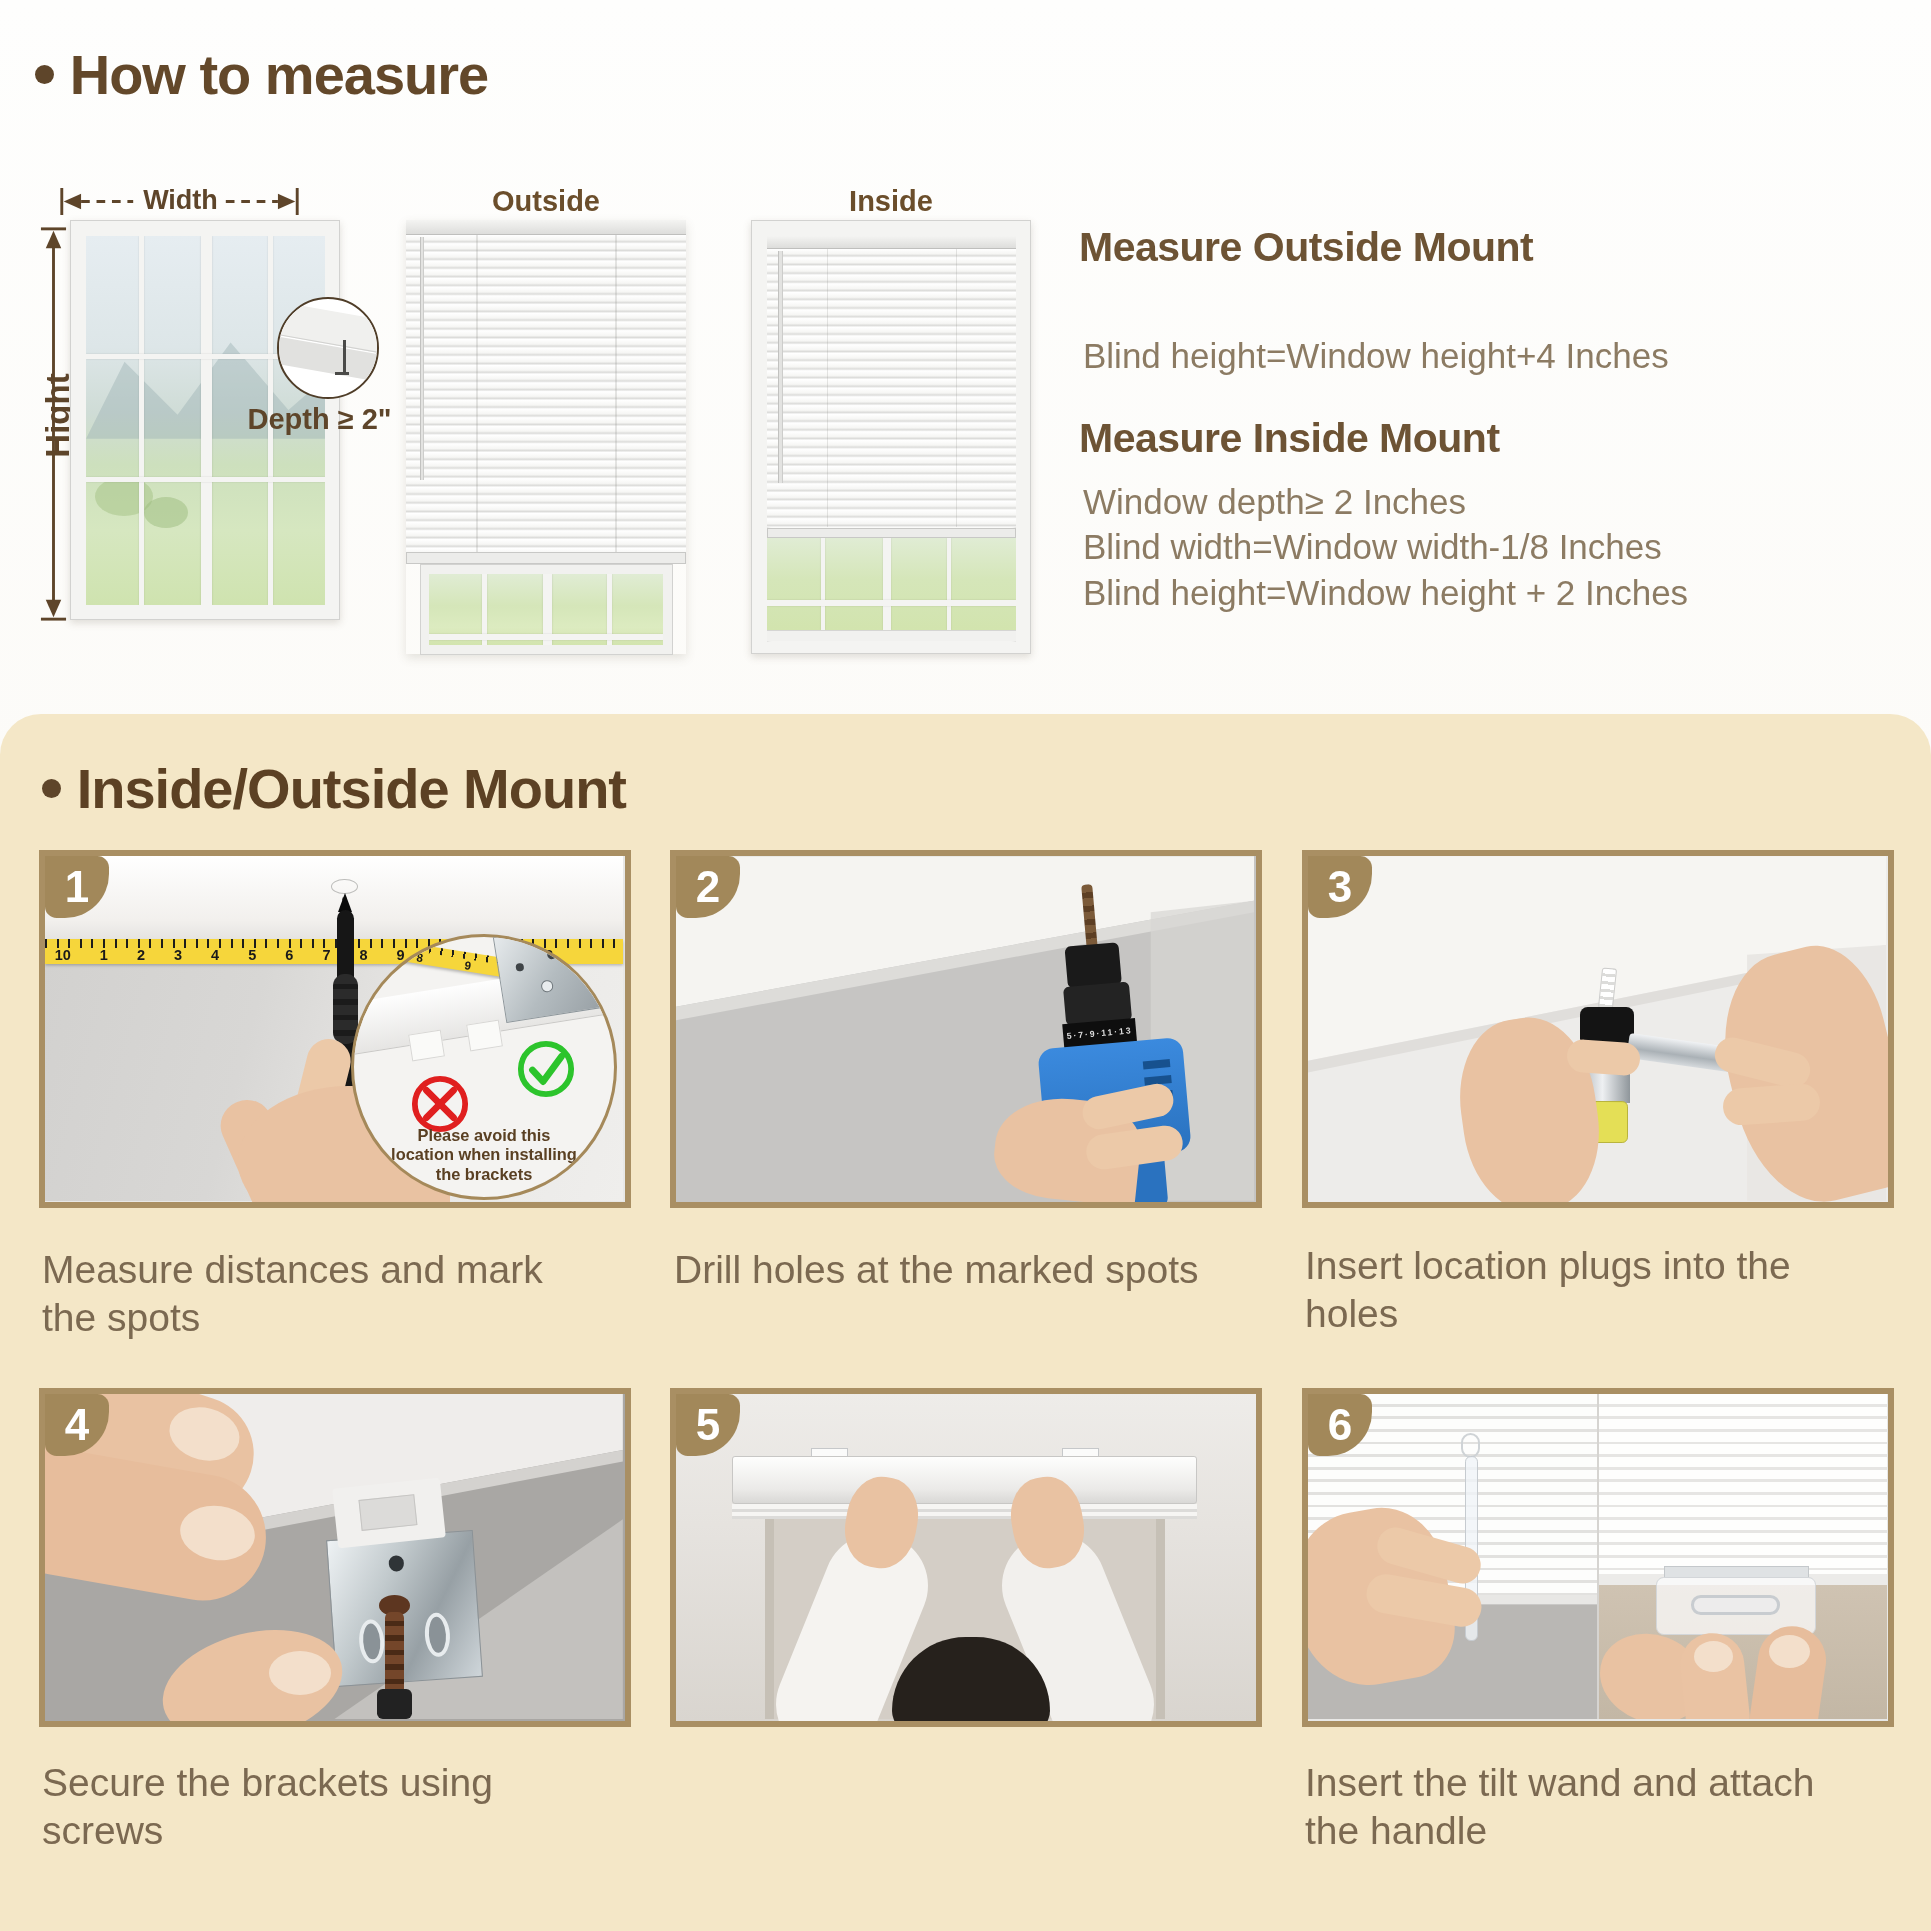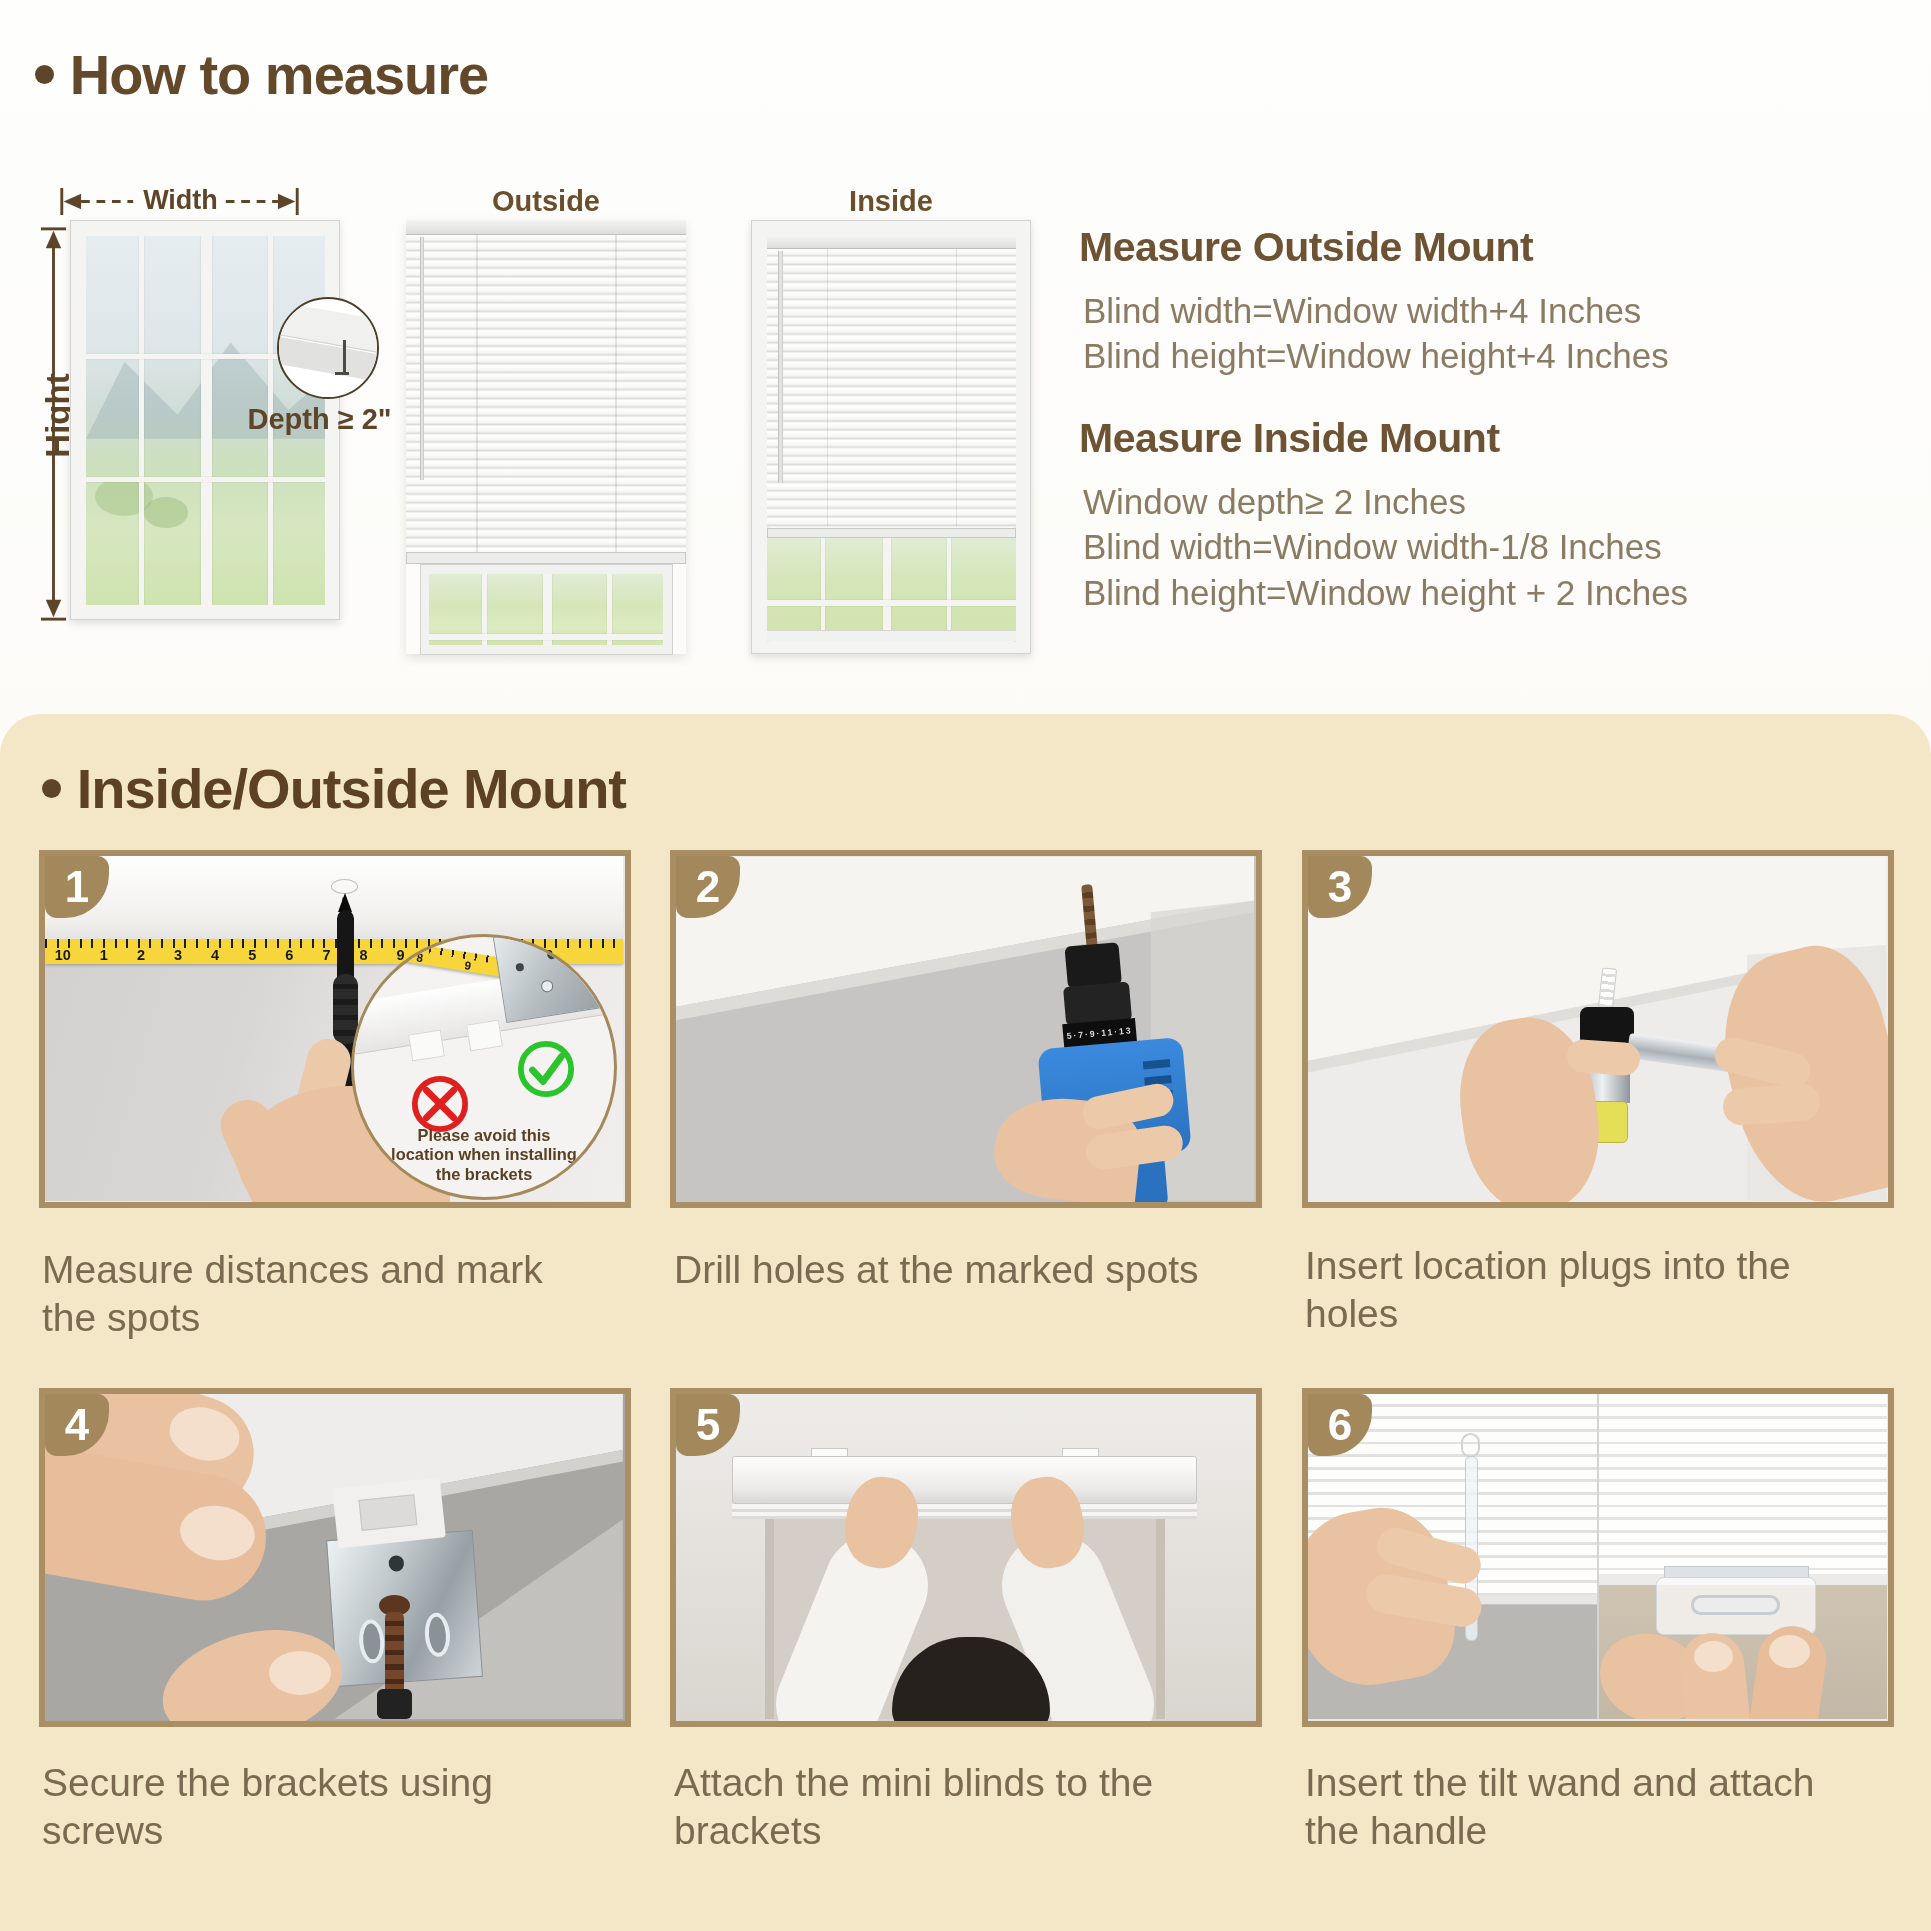--- a/index.html
+++ b/index.html
@@ -147,21 +147,20 @@
           <div class="mullion-v" style="left:114px; width:8.7px;"></div>
           <div class="mullion-v" style="left:53px; width:4.8px;"></div>
           <div class="mullion-v" style="left:178px; width:4.8px;"></div>
           <div class="mullion-h" style="top:60px; height:6.8px;"></div>
         </div>
       </div>
     </div>
   </div>
 
   <div class="abs m-head" style="left:1079px; top:224px;">Measure Outside Mount</div>
-  <div class="abs m-line" style="left:1083px; top:288px;">Blind width=Window width+4 Inches</div>
   <div class="abs m-line" style="left:1083px; top:333px;">Blind height=Window height+4 Inches</div>
 
   <div class="abs m-head" style="left:1079px; top:415px;">Measure Inside Mount</div>
   <div class="abs m-line" style="left:1083px; top:479px;">Window depth≥ 2 Inches</div>
   <div class="abs m-line" style="left:1083px; top:524px;">Blind width=Window width-1/8 Inches</div>
   <div class="abs m-line" style="left:1083px; top:570px;">Blind height=Window height + 2 Inches</div>
 
   <div class="abs panel">
     <div class="abs sec-title" style="left:42px; top:42px;">
       <span class="dot"></span>
@@ -339,17 +338,16 @@
         <div class="abs" style="left:155px; top:232px; width:68px; height:126px; background:#e7bd9c; border-radius:34px; transform:rotate(8deg);"></div>
         <div class="abs nail" style="left:170px; top:241px; width:41px; height:33px;"></div>
       </div>
     </div>
   </div>
 
   <div class="caption" style="left:42px; top:1246px;">Measure distances and mark the spots</div>
   <div class="caption" style="left:674px; top:1246px;">Drill holes at the marked spots</div>
   <div class="caption" style="left:1305px; top:1242px;">Insert location plugs into the holes</div>
   <div class="caption" style="left:42px; top:1759px;">Secure the brackets using screws</div>
-  <div class="caption" style="left:674px; top:1759px;">Attach the mini blinds to the brackets</div>
   <div class="caption" style="left:1305px; top:1759px;">Insert the tilt wand and attach the handle</div>
 
 </div>
 
 
 </body></html>

